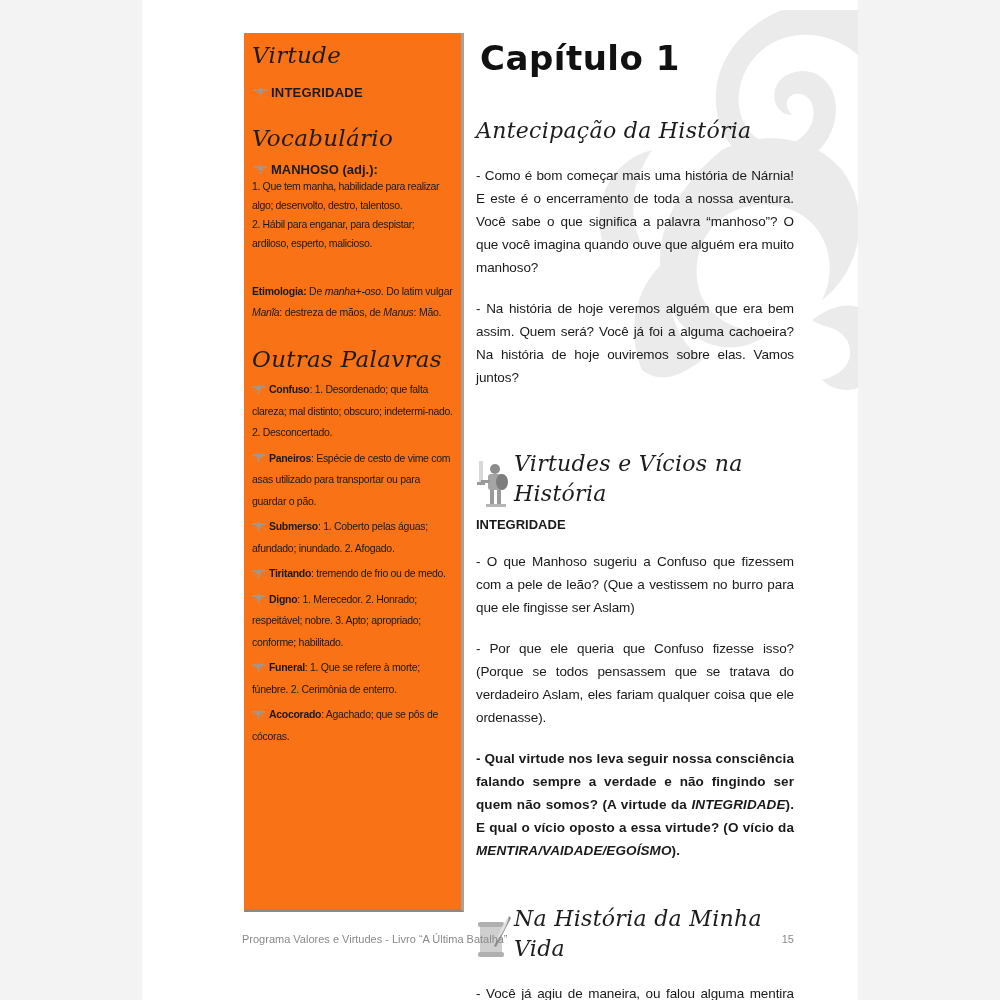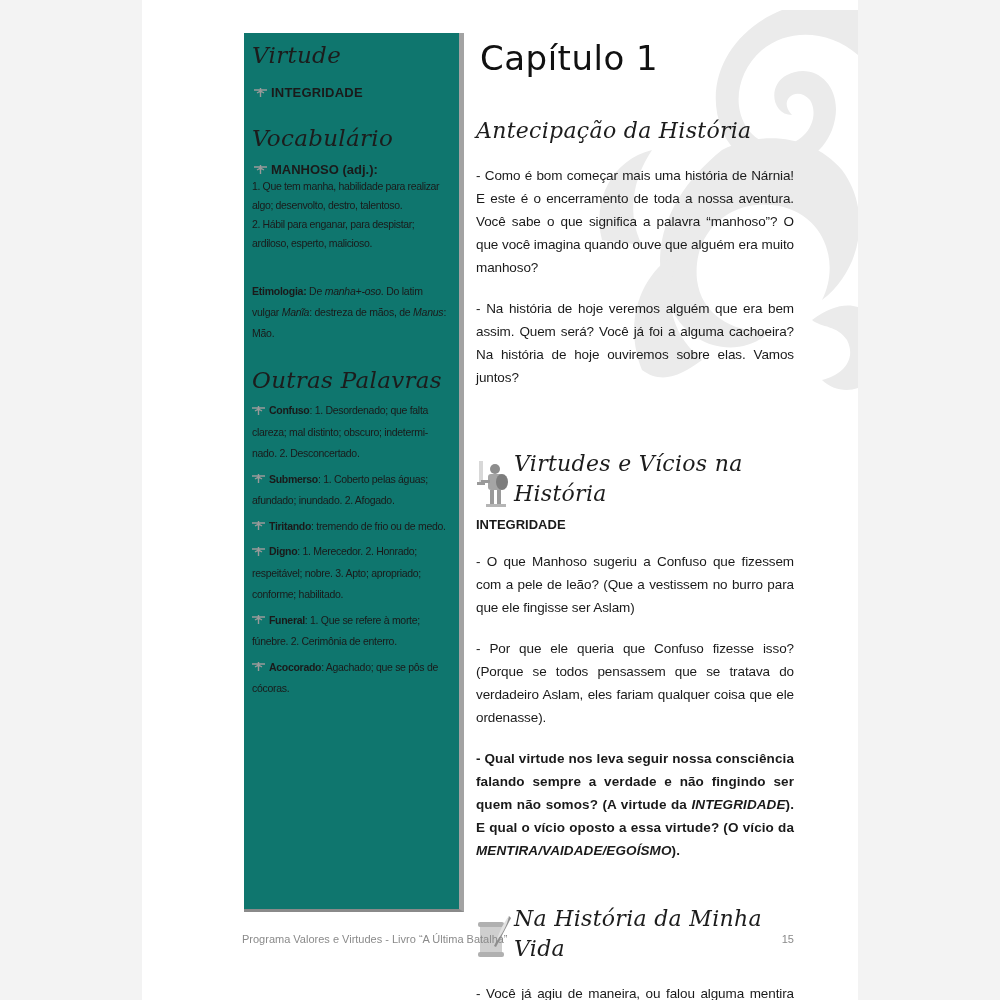--- a/index.html
+++ b/index.html
@@ -21,22 +21,22 @@
       position: absolute;
       left: 440px; top: -10px;
       width: 300px; height: 420px;
       pointer-events: none;
     }
     
     .sidebar {
       position: absolute;
       left: 102px; top: 33px;
       width: 220px; height: 879px;
-      background: #0f766e;
-      border-right: 5px solid #a3a3a3;
+      background: #f97316;
+      border-right: 3px solid #a3a3a3;
       border-bottom: 3px solid #8a8a8a;
       padding: 6px 8px 0 8px;
     }
     .script {
       font-family: "DejaVu Serif", serif;
       font-style: italic;
       font-weight: normal;
       color: #1c1c1c;
       letter-spacing: 0.3px;
     }
@@ -82,21 +82,21 @@
     .word .term { font-weight: bold; }
     
     .main {
       position: absolute;
       left: 334px; top: 33px;
       width: 318px;
     }
     .chapter-title {
       font-family: "DejaVu Sans", sans-serif;
       font-size: 34px;
-      font-weight: normal;
+      font-weight: bold;
       color: #111;
       margin-left: 4px;
       line-height: 50px;
       letter-spacing: 0.5px;
     }
     .section-head {
       font-size: 22px;
       line-height: 30px;
     }
     .sec1-head { margin-top: 33px; }
@@ -163,20 +163,23 @@
     <div class="sb-def">2. Hábil para enganar, para despistar; ardiloso, esperto, malicioso.</div>
     <div class="sb-ety">
       <b>Etimologia:</b><span> De </span><i>manha+-oso</i><span>. Do latim vulgar </span><i>Manĩa</i><span>: destreza de mãos, de </span><i>Manus</i><span>: Mão.</span>
     </div>
 
     <div class="script sb-heading sb-other-heading">Outras Palavras</div>
     <div>
       <div class="word"><svg class="bullet" viewBox="0 0 13 9">
             <path d="M0 2 H13 M6.5 0 V9 M3 5 L6.5 3 L10 5" stroke="#9a9a9a" stroke-width="1.4" fill="none"></path>
           </svg><span class="term">Confuso</span><span>: 1. Desordenado; que falta clareza; mal distinto; obscuro; indetermi-nado. 2. Desconcertado.</span></div>
+      <div class="word"><svg class="bullet" viewBox="0 0 13 9">
+            <path d="M0 2 H13 M6.5 0 V9 M3 5 L6.5 3 L10 5" stroke="#9a9a9a" stroke-width="1.4" fill="none"></path>
+          </svg><span class="term">Paneiros</span><span>: Espécie de cesto de vime com asas utilizado para transportar ou para guardar o pão.</span></div>
       <div class="word"><svg class="bullet" viewBox="0 0 13 9">
             <path d="M0 2 H13 M6.5 0 V9 M3 5 L6.5 3 L10 5" stroke="#9a9a9a" stroke-width="1.4" fill="none"></path>
           </svg><span class="term">Submerso</span><span>: 1. Coberto pelas águas; afundado; inundado. 2. Afogado.</span></div>
       <div class="word"><svg class="bullet" viewBox="0 0 13 9">
             <path d="M0 2 H13 M6.5 0 V9 M3 5 L6.5 3 L10 5" stroke="#9a9a9a" stroke-width="1.4" fill="none"></path>
           </svg><span class="term">Tiritando</span><span>: tremendo de frio ou de medo.</span></div>
       <div class="word"><svg class="bullet" viewBox="0 0 13 9">
             <path d="M0 2 H13 M6.5 0 V9 M3 5 L6.5 3 L10 5" stroke="#9a9a9a" stroke-width="1.4" fill="none"></path>
           </svg><span class="term">Digno</span><span>: 1. Merecedor. 2. Honrado; respeitável; nobre. 3. Apto; apropriado; conforme; habilitado.</span></div>
       <div class="word"><svg class="bullet" viewBox="0 0 13 9">

